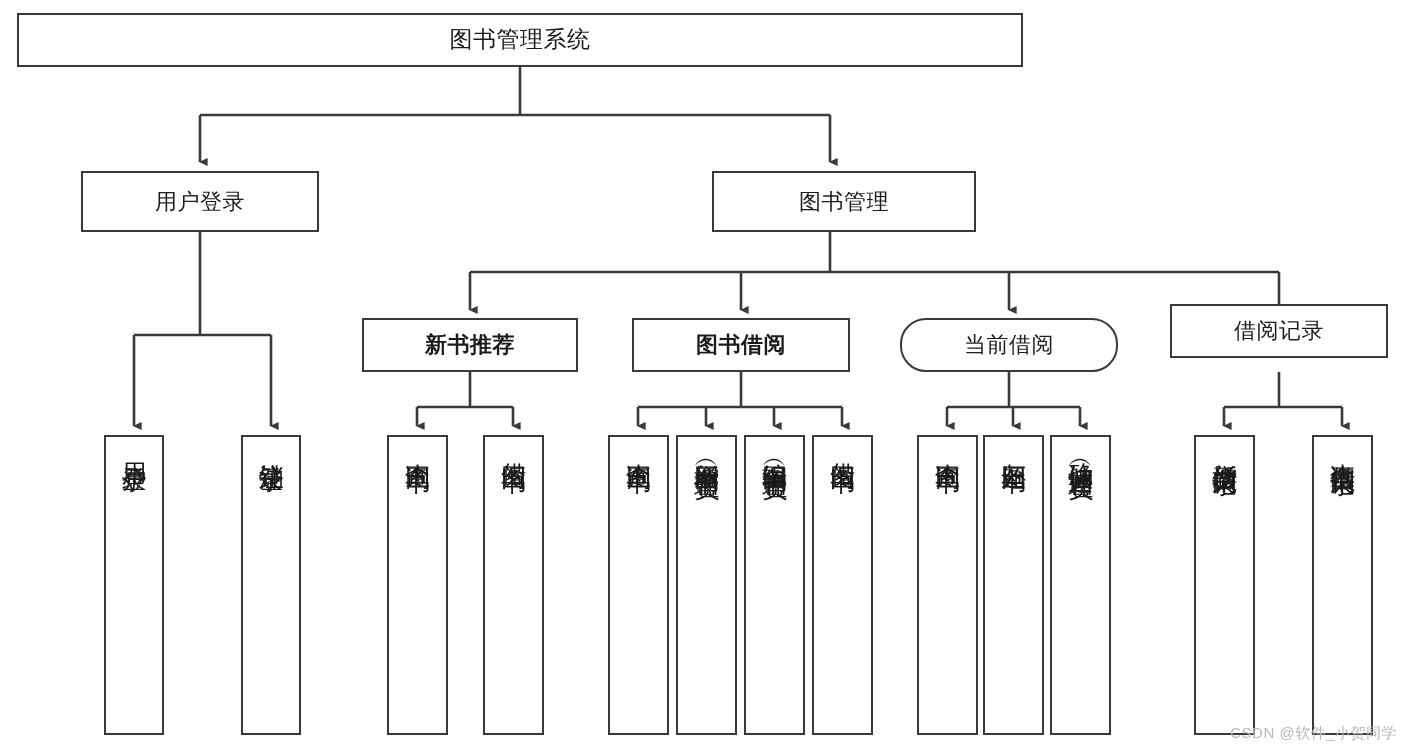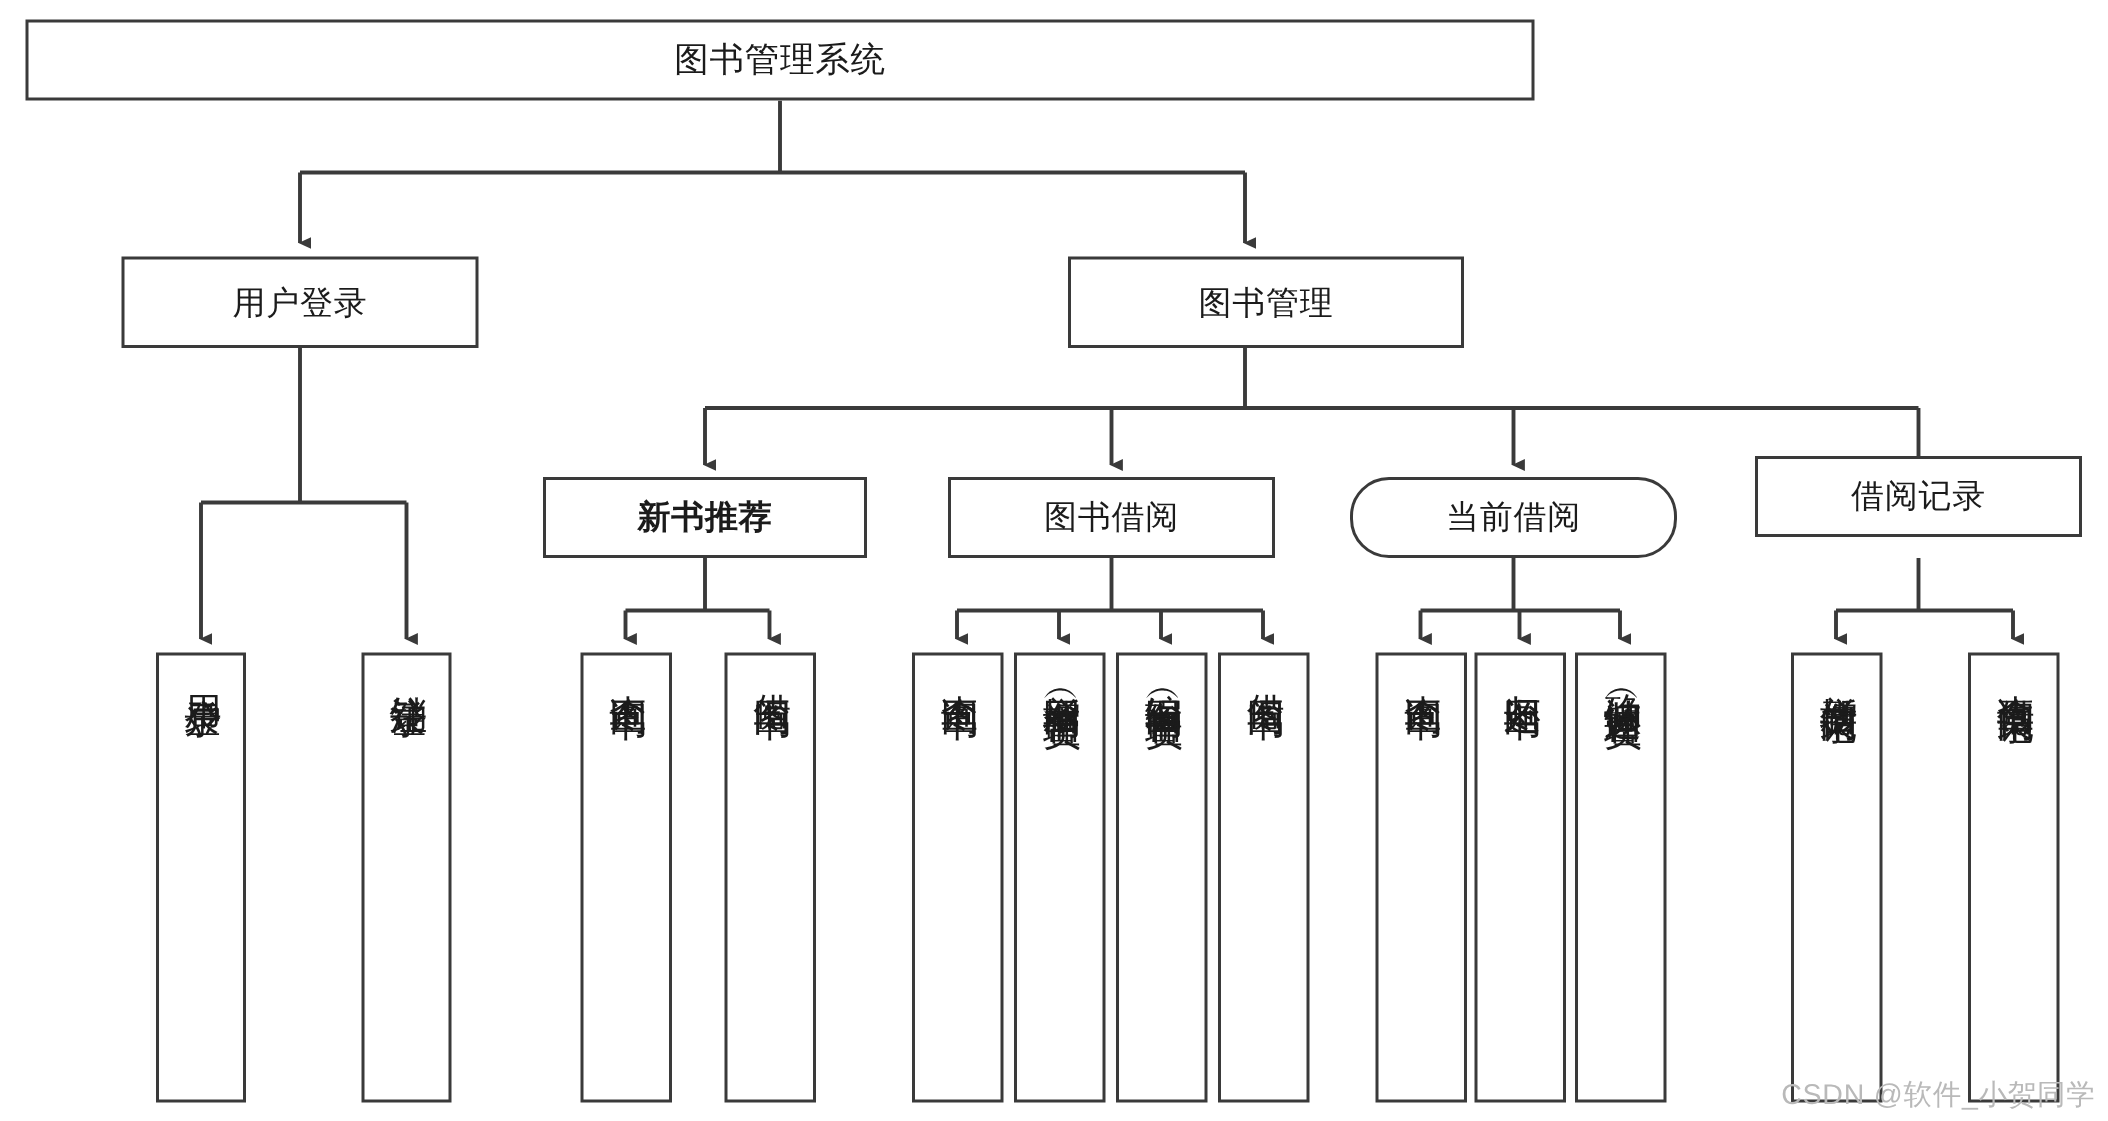--- a/index.html
+++ b/index.html
@@ -61,21 +61,21 @@
     text-orientation: upright;
     font-size: 25px;
     line-height: 1.02;
     letter-spacing: 2px;
     white-space: nowrap;
   }
   .watermark {
     position: absolute;
     right: 8px;
     bottom: 4px;
-    font-size: 19px;
+    font-size: 15px;
     color: #b9b9b9;
     letter-spacing: 0.5px;
     white-space: nowrap;
   }
 </style>
 </head>
 <body>
 
 <div id="diagram-canvas">
 
@@ -140,21 +140,21 @@
   <div class="node h" style="left:81px; top:171px; width:238px; height:61px;">
     <span class="node-label">用户登录</span>
   </div>
   <div class="node h" style="left:712px; top:171px; width:264px; height:61px;">
     <span class="node-label">图书管理</span>
   </div>
 
   <div class="node h" style="left:362px; top:318px; width:216px; height:54px;font-weight:bold;">
     <span class="node-label">新书推荐</span>
   </div>
-  <div class="node h" style="left:632px; top:318px; width:218px; height:54px;">
+  <div class="node h" style="left:632px; top:318px; width:218px; height:54px;font-weight:bold;">
     <span class="node-label">图书借阅</span>
   </div>
   <div class="node h" style="left:900px; top:318px; width:218px; height:54px;border-radius:26px;">
     <span class="node-label">当前借阅</span>
   </div>
   <div class="node h" style="left:1170px; top:304px; width:218px; height:54px;">
     <span class="node-label">借阅记录</span>
   </div>
 
   <div class="node v" style="left:104px; top:435px; width:60px; height:300px;">

